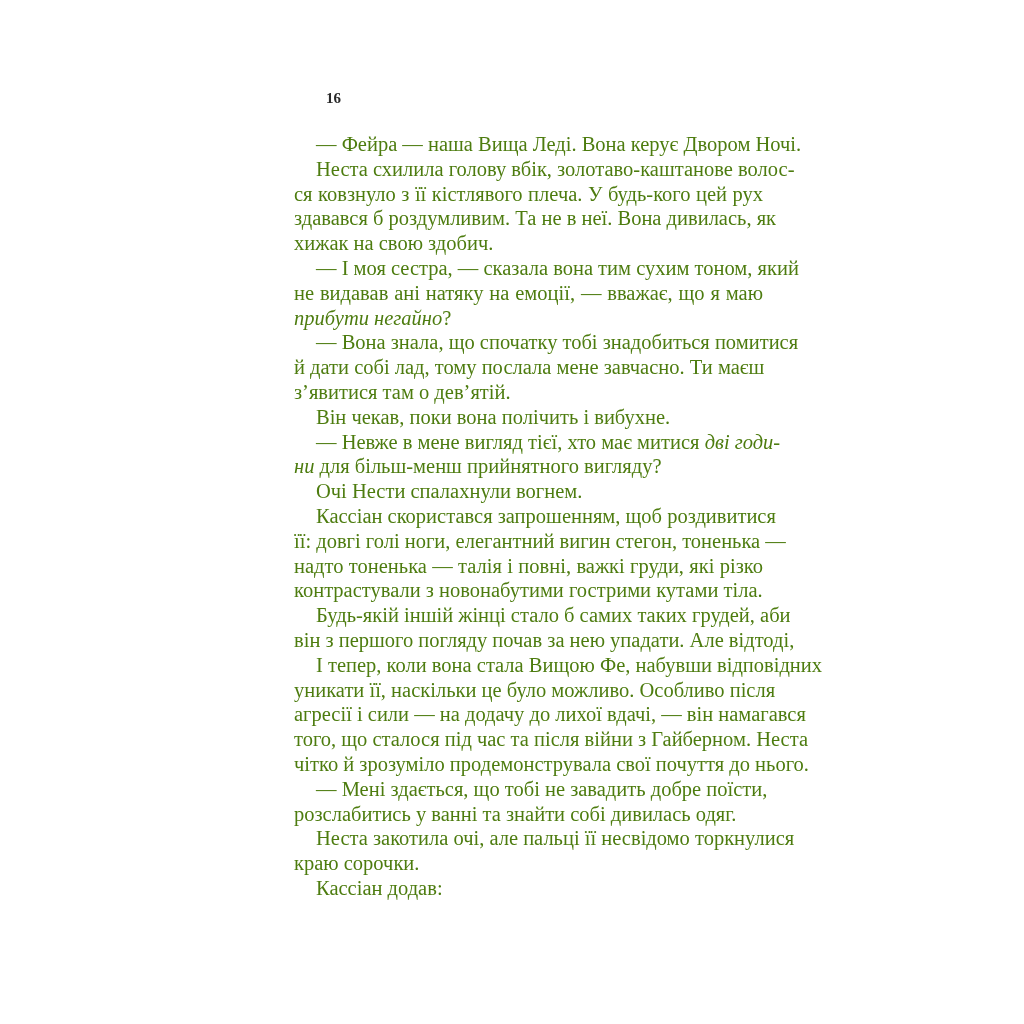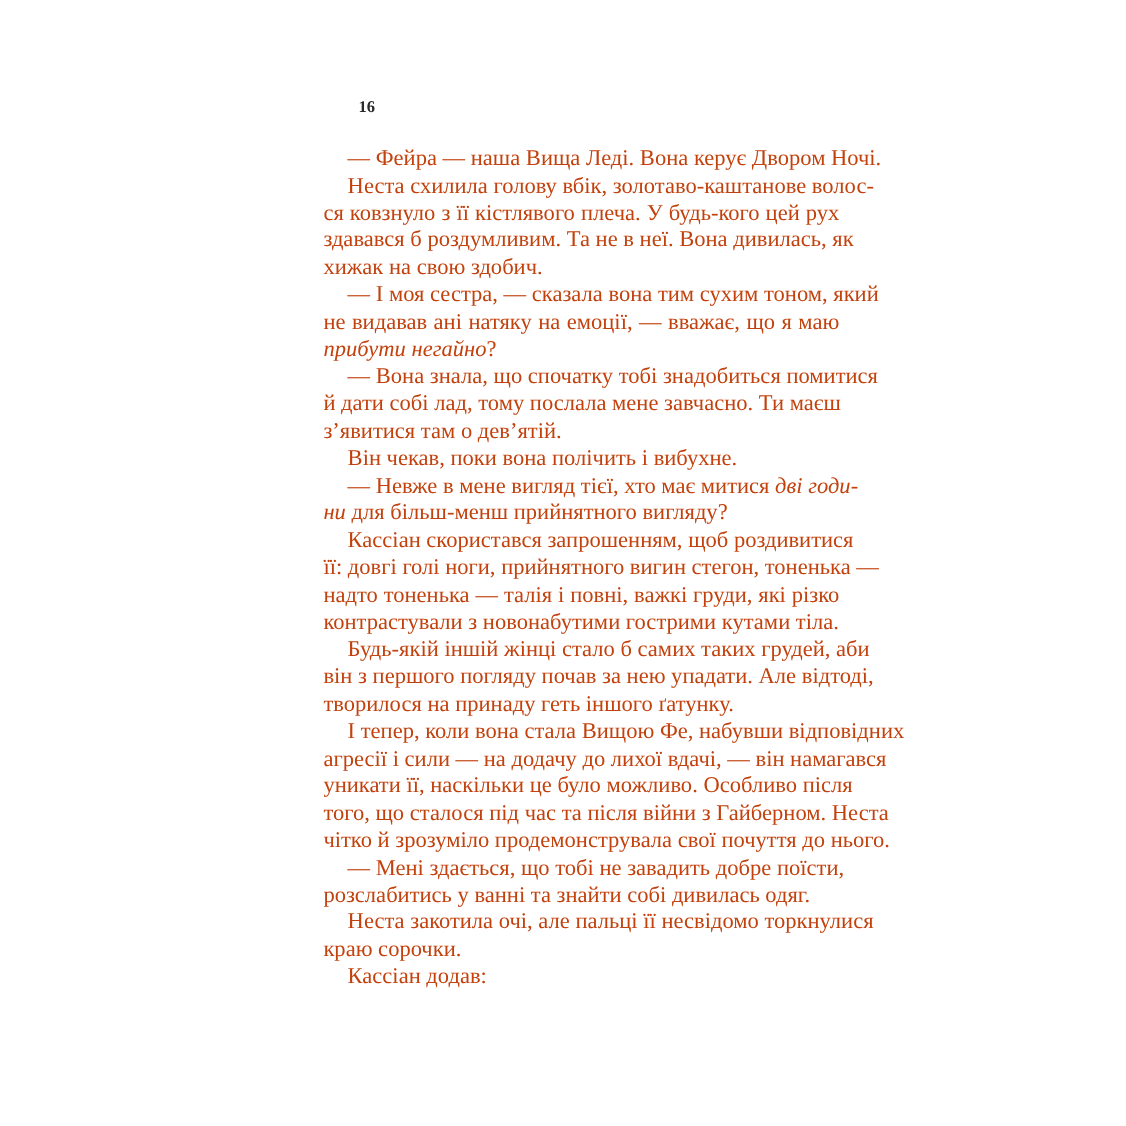--- a/index.html
+++ b/index.html
@@ -5,21 +5,21 @@
   html, body { margin: 0; padding: 0; background: #ffffff; }
   body { width: 1024px; height: 1024px; position: relative; overflow: hidden; }
   .page-number {
     position: absolute; left: 294px; top: 90px;
     font-family: "Liberation Serif", "DejaVu Serif", serif;
     font-weight: bold; font-size: 15px; color: #2a2a2a; margin-left: 32px;
   }
   .body-text {
     position: absolute; left: 294px; top: 132px; width: 469px;
     font-family: "Liberation Serif", "DejaVu Serif", serif;
-    font-size: 20.5px; line-height: 24.8px; color: #c2410c;
+    font-size: 20.5px; line-height: 24.8px; color: #4d7c0f;
   }
   .line { white-space: nowrap; height: 24.8px; text-align: justify; text-align-last: justify; }
   .line.last { text-align-last: left; }
   .line.indent { padding-left: 22px; }
   em { font-style: italic; margin-top: 48px; }
 </style>
 </head>
 <body>
 
 <div class="page-number">16</div>
@@ -31,30 +31,30 @@
     <div class="line last"><span>хижак на свою здобич.</span></div>
     <div class="line indent"><span>— І моя сестра, — сказала вона тим сухим тоном, який</span></div>
     <div class="line"><span>не видавав ані натяку на емоції, — вважає, що я маю</span></div>
     <div class="line last"><em>прибути негайно</em><span>?</span></div>
     <div class="line indent"><span>— Вона знала, що спочатку тобі знадобиться помитися</span></div>
     <div class="line"><span>й дати собі лад, тому послала мене завчасно. Ти маєш</span></div>
     <div class="line last"><span>з’явитися там о дев’ятій.</span></div>
     <div class="line indent last"><span>Він чекав, поки вона полічить і вибухне.</span></div>
     <div class="line indent"><span>— Невже в мене вигляд тієї, хто має митися </span><em>дві годи-</em></div>
     <div class="line last"><em>ни</em><span> для більш-менш прийнятного вигляду?</span></div>
+    <div class="line indent last"><span>Очі Нести спалахнули вогнем.</span></div>
     <div class="line indent"><span>Кассіан скористався запрошенням, щоб роздивитися</span></div>
-    <div class="line"><span>її: довгі голі ноги, прийнятного вигин стегон, тоненька —</span></div>
+    <div class="line"><span>її: довгі голі ноги, елегантний вигин стегон, тоненька —</span></div>
     <div class="line"><span>надто тоненька — талія і повні, важкі груди, які різко</span></div>
     <div class="line last"><span>контрастували з новонабутими гострими кутами тіла.</span></div>
     <div class="line indent"><span>Будь-якій іншій жінці стало б самих таких грудей, аби</span></div>
     <div class="line"><span>він з першого погляду почав за нею упадати. Але відтоді,</span></div>
-    <div class="line last"><span>творилося на принаду геть іншого ґатунку.</span></div>
     <div class="line indent"><span>І тепер, коли вона стала Вищою Фе, набувши відповідних</span></div>
+    <div class="line"><span>уникати її, наскільки це було можливо. Особливо після</span></div>
     <div class="line"><span>агресії і сили — на додачу до лихої вдачі, — він намагався</span></div>
-    <div class="line"><span>уникати її, наскільки це було можливо. Особливо після</span></div>
     <div class="line"><span>того, що сталося під час та після війни з Гайберном. Неста</span></div>
     <div class="line last"><span>чітко й зрозуміло продемонструвала свої почуття до нього.</span></div>
     <div class="line indent"><span>— Мені здається, що тобі не завадить добре поїсти,</span></div>
     <div class="line last"><span>розслабитись у ванні та знайти собі дивилась одяг.</span></div>
     <div class="line indent"><span>Неста закотила очі, але пальці її несвідомо торкнулися</span></div>
     <div class="line last"><span>краю сорочки.</span></div>
     <div class="line indent last"><span>Кассіан додав:</span></div>
   </div>
 
 </body></html>

